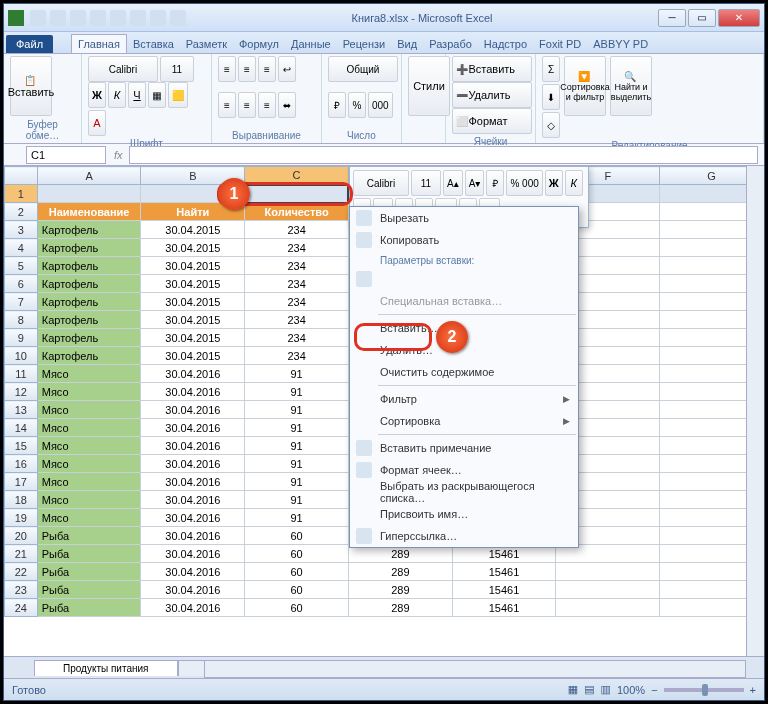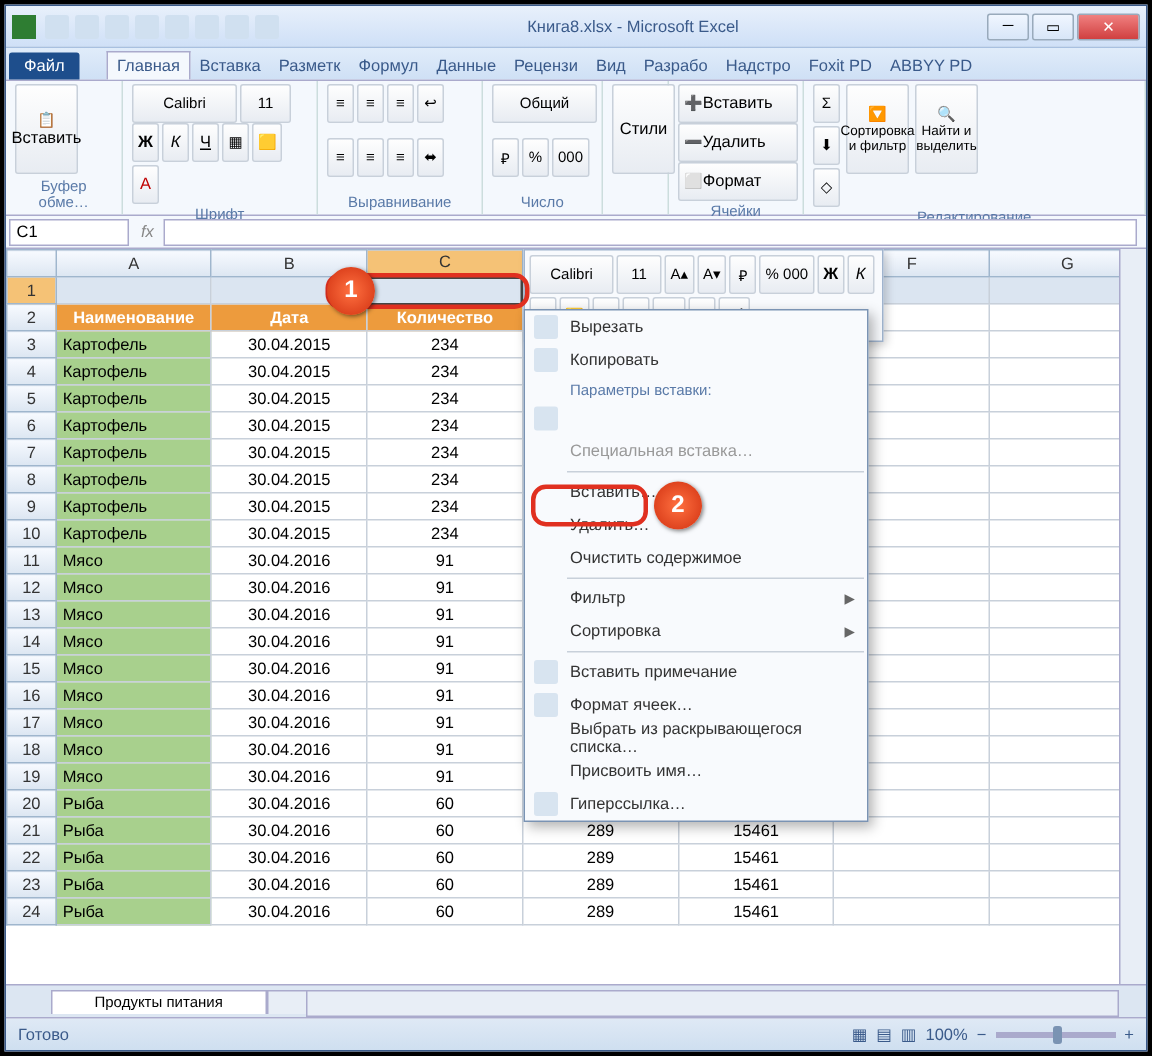--- a/index.html
+++ b/index.html
@@ -17,21 +17,21 @@
 .filetab{background:#1e4e8c;color:#fff;padding:3px 10px;border-radius:2px 2px 0 0;margin-right:18px}
 .tab{padding:3px 6px;color:#3a5a8a;cursor:pointer}
 .tab.active{background:#f4f8fd;border:1px solid #aac;border-bottom:none}
 .ribbon{height:90px;background:#f4f8fd;border-bottom:1px solid #aac;display:flex}
 .rgroup{border-right:1px solid #cdd;padding:2px 6px;display:flex;flex-direction:column;justify-content:space-between}
 .rgroup-label{text-align:center;color:#5a7aa8;font-size:10px;padding-top:2px}
 .rbtns{display:flex;gap:2px;flex-wrap:wrap}
 .rbtn{min-width:18px;height:20px;background:linear-gradient(#fefefe,#e8ecf2);border:1px solid #c8d0da;border-radius:2px;display:flex;align-items:center;justify-content:center;font-size:10px;padding:12px 3px}
 .rbtn.big{height:60px;width:42px;flex-direction:column;font-size:10px}
 .nameBox{height:22px;background:#f4f8fd;border-bottom:1px solid #aac;display:flex;align-items:center}
-.nameBox input{width:80px;height:18px;border:1px solid #aac;margin-left:2px;padding:0 4px;background:#fff}
+.nameBox input{width:80px;height:18px;border:1px solid #aac;margin-left:22px;padding:0 4px;background:#fff}
 .fxlabel{margin-left:8px;font-style:italic;color:#888}
 .fxbar{flex:1;height:18px;border:1px solid #aac;margin:0 6px;background:#fff}
 .sheet{position:relative;height:490px;overflow:hidden;background:#fff}
 table{border-collapse:collapse;width:100%}
 .colhdr th,.rowhdr{background:linear-gradient(#f7faff,#dce6f2);border:1px solid #9fb6cd;font-weight:normal;color:#333;height:18px;text-align:center}
 .colhdr th{width:95px}
 .colhdr th.rh{width:30px}
 .rowhdr{width:30px}
 td{border:1px solid #c8d0da;height:18px;padding:0 4px;text-align:center;background:#fff}
 td.name{background:#a8d08d;text-align:left}
@@ -201,21 +201,21 @@
             <td></td>
             <td style="border:2px solid #444"></td>
             <td></td>
             <td></td>
             <td></td>
             <td></td>
           </tr>
    <tr>
             <th class="rowhdr">2</th>
             <th class="datahdr">Наименование</th>
-            <th class="datahdr">Дата</th>
+            <th class="datahdr">Найти</th>
             <th class="datahdr">Количество</th>
             <td></td>
             <td></td>
             <td></td>
             <td></td>
           </tr>
    </tbody>
         <tbody id="datarows">
           <tr>
             <th class="rowhdr">3</th>

